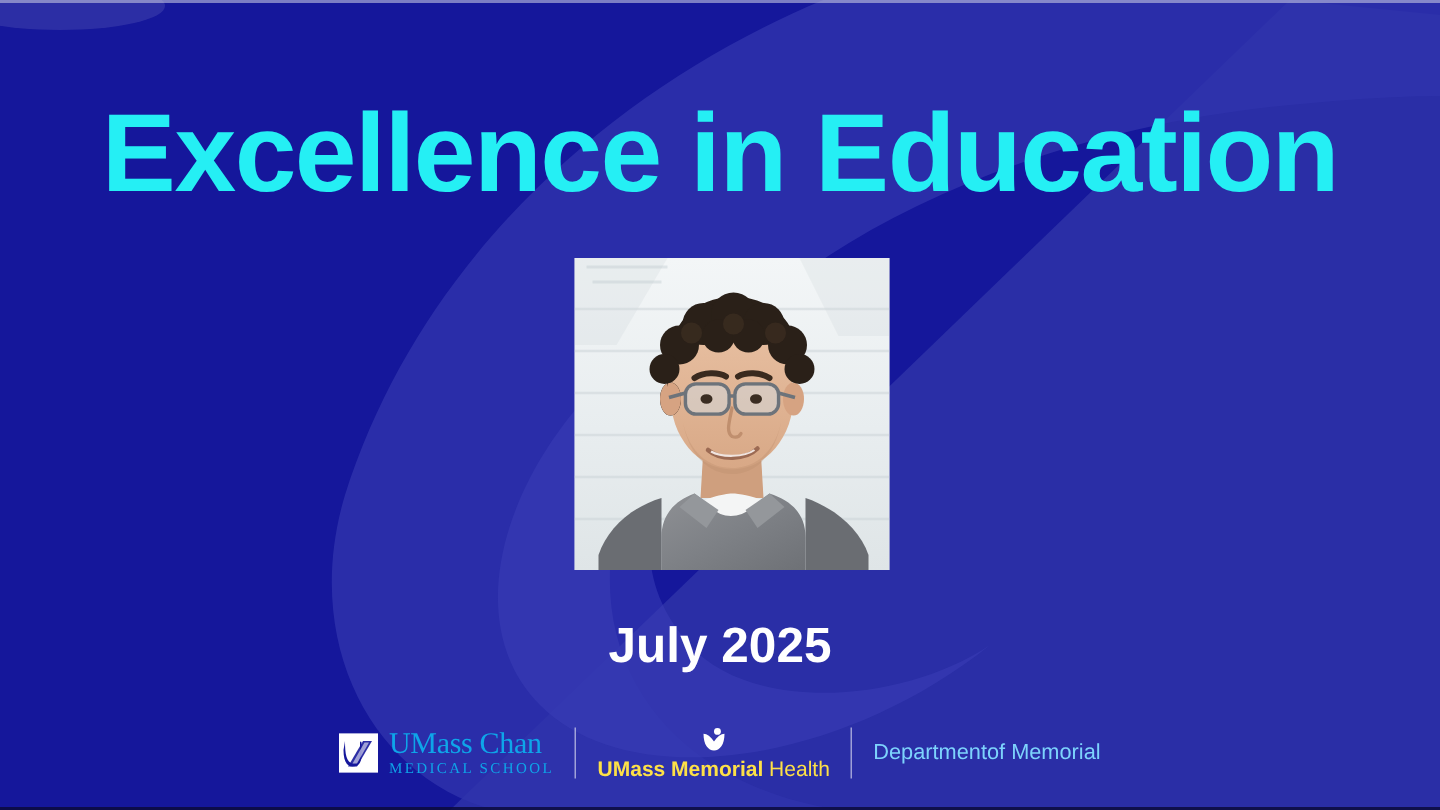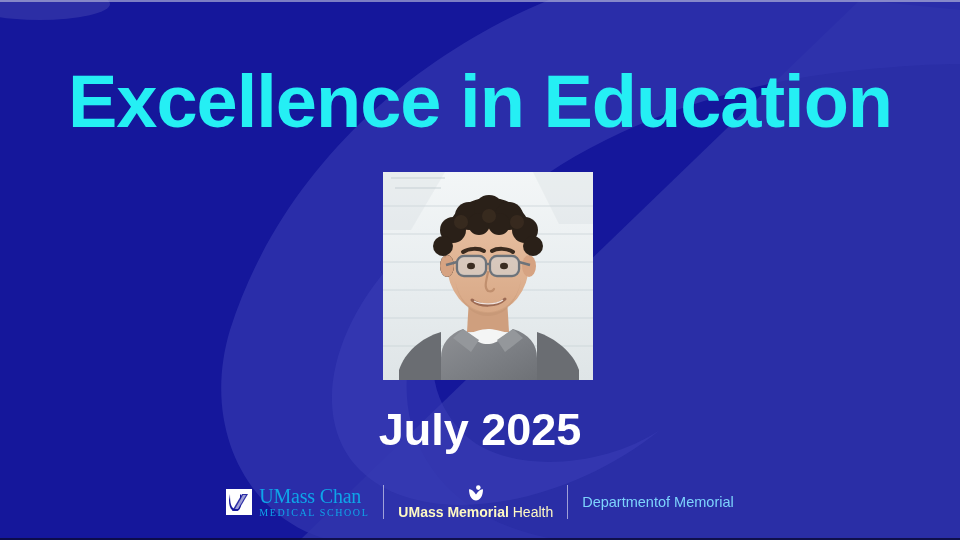--- a/index.html
+++ b/index.html
@@ -68,21 +68,21 @@
 
   
   .date {
     position: absolute;
     top: 404px;
     left: 0;
     width: 960px;
     text-align: center;
     z-index: 20;
     color: #ffffff;
-    font-size: 45px;
+    font-size: 33px;
     line-height: 52px;
     font-weight: bold;
     letter-spacing: 0px;
   }
 
   
   .logo-bar {
     position: absolute;
     left: 0;
     top: 476px;
@@ -128,21 +128,21 @@
     font-family: "Liberation Serif", serif;
     font-size: 10px;
     letter-spacing: 1.6px;
     margin-top: 2px;
   }
 
   
   .memorial {
     display: flex; flex-direction: column;
     align-items: center;
-    color: #fef9c3;
+    color: #fde047;
   }
   .memorial-mark { height: 17px; margin-bottom: 3px; }
   .memorial-text { font-size: 14px; line-height: 1; white-space: nowrap; }
   .memorial-text .b { font-weight: bold; }
 
   
   .dept {
     color: #7dd3fc;
     font-size: 14.5px;
     line-height: 17px;

